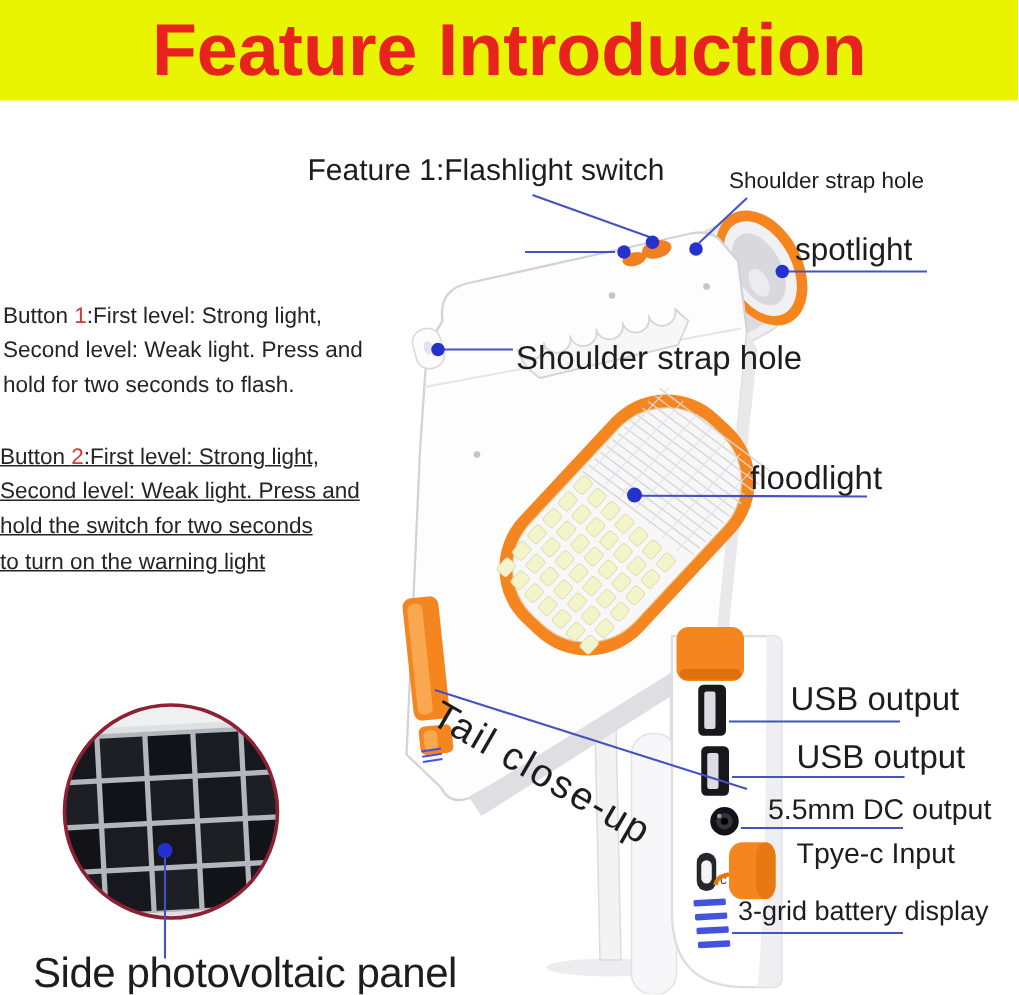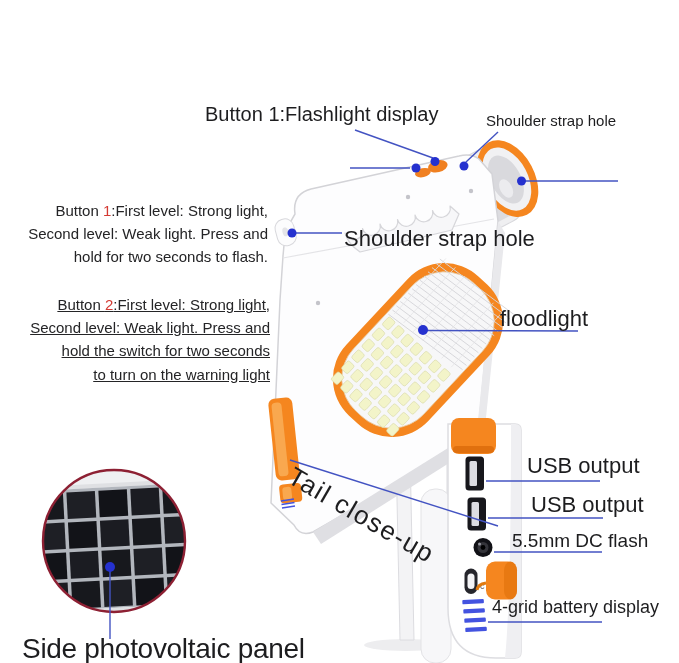--- a/index.html
+++ b/index.html
@@ -9,21 +9,21 @@
   }
   html,body{margin:0;padding:0;background:#ffffff;}
   #stage{position:relative;width:679px;height:663px;background:#ffffff;overflow:hidden;
          font-family:"Liberation Sans","DejaVu Sans",sans-serif;}
   #art{position:absolute;left:0;top:0;z-index:1;}
   #banner{position:absolute;left:0;top:0;width:679px;height:67px;background:var(--banner-bg);
           display:flex;align-items:center;justify-content:center;z-index:2;}
   #banner .t{color:var(--banner-text);font-size:49px;font-weight:700;letter-spacing:0px;}
   .lbl{position:absolute;z-index:3;color:var(--label-text);font-weight:500;white-space:pre;}
   .para{position:absolute;z-index:3;color:#242426;font-size:15px;line-height:22.8px;
-        text-align:right;white-space:pre;}
+        text-align:left;white-space:pre;}
   .para .red{color:var(--accent-red);}
   .rot{transform:rotate(30deg);transform-origin:0 0;letter-spacing:1.5px;}
 </style>
 </head>
 <body>
 
 <div id="stage">
 
   <svg id="art" width="679" height="663" viewBox="0 0 679 663">
     <defs>
@@ -256,30 +256,35 @@
       <circle cx="416" cy="168" r="4.5"></circle>
         <circle cx="435" cy="161.5" r="4.5"></circle>
         <circle cx="464" cy="166" r="4.5"></circle>
       <circle cx="521.5" cy="181" r="4.5"></circle>
         <circle cx="292" cy="233" r="4.5"></circle>
         <circle cx="423" cy="330" r="5"></circle>
       <circle cx="110" cy="567" r="5"></circle>
     </g>
   </svg>
 
-
-  <div class="lbl" style="left:205px;top:103px;font-size:20px;">Button 1:Flashlight display</div>
+  <div id="banner">
+    <span class="t">Feature Introduction</span>
+  </div>
+
+  <div class="lbl" style="left:205px;top:103px;font-size:20px;">Feature 1:Flashlight switch</div>
   <div class="lbl" style="left:486px;top:112px;font-size:15px;">Shoulder strap hole</div>
+  <div class="lbl" style="left:530px;top:155px;font-size:21px;">spotlight</div>
   <div class="lbl" style="left:344px;top:226px;font-size:22px;">Shoulder strap hole</div>
   <div class="lbl" style="left:500px;top:306px;font-size:22px;">floodlight</div>
   <div class="lbl rot" style="left:298px;top:461px;font-size:26px;">Tail close-up</div>
   <div class="lbl" style="left:527px;top:453px;font-size:22px;">USB output</div>
   <div class="lbl" style="left:531px;top:492px;font-size:22px;">USB output</div>
-  <div class="lbl" style="left:512px;top:530px;font-size:19px;">5.5mm DC flash</div>
-  <div class="lbl" style="left:492px;top:597px;font-size:18px;">4-grid battery display</div>
+  <div class="lbl" style="left:512px;top:530px;font-size:19px;">5.5mm DC output</div>
+  <div class="lbl" style="left:531px;top:559px;font-size:19px;">Tpye-c Input</div>
+  <div class="lbl" style="left:492px;top:597px;font-size:18px;">3-grid battery display</div>
   <div class="lbl" style="left:22px;top:633px;font-size:28px;letter-spacing:-0.3px;">Side photovoltaic panel</div>
 
   <div class="para" style="left:2px;top:200px;width:266px;"><span>Button </span><span class="red">1</span><span>:First level: Strong light,
 Second level: Weak light. Press and
 hold for two seconds to flash.</span></div>
   <div class="para" style="left:0px;top:293px;width:270px;line-height:23.2px;text-decoration:underline;"><span>Button </span><span class="red">2</span><span>:First level: Strong light,
 Second level: Weak light. Press and
 hold the switch for two seconds
 to turn on the warning light</span></div>
 

